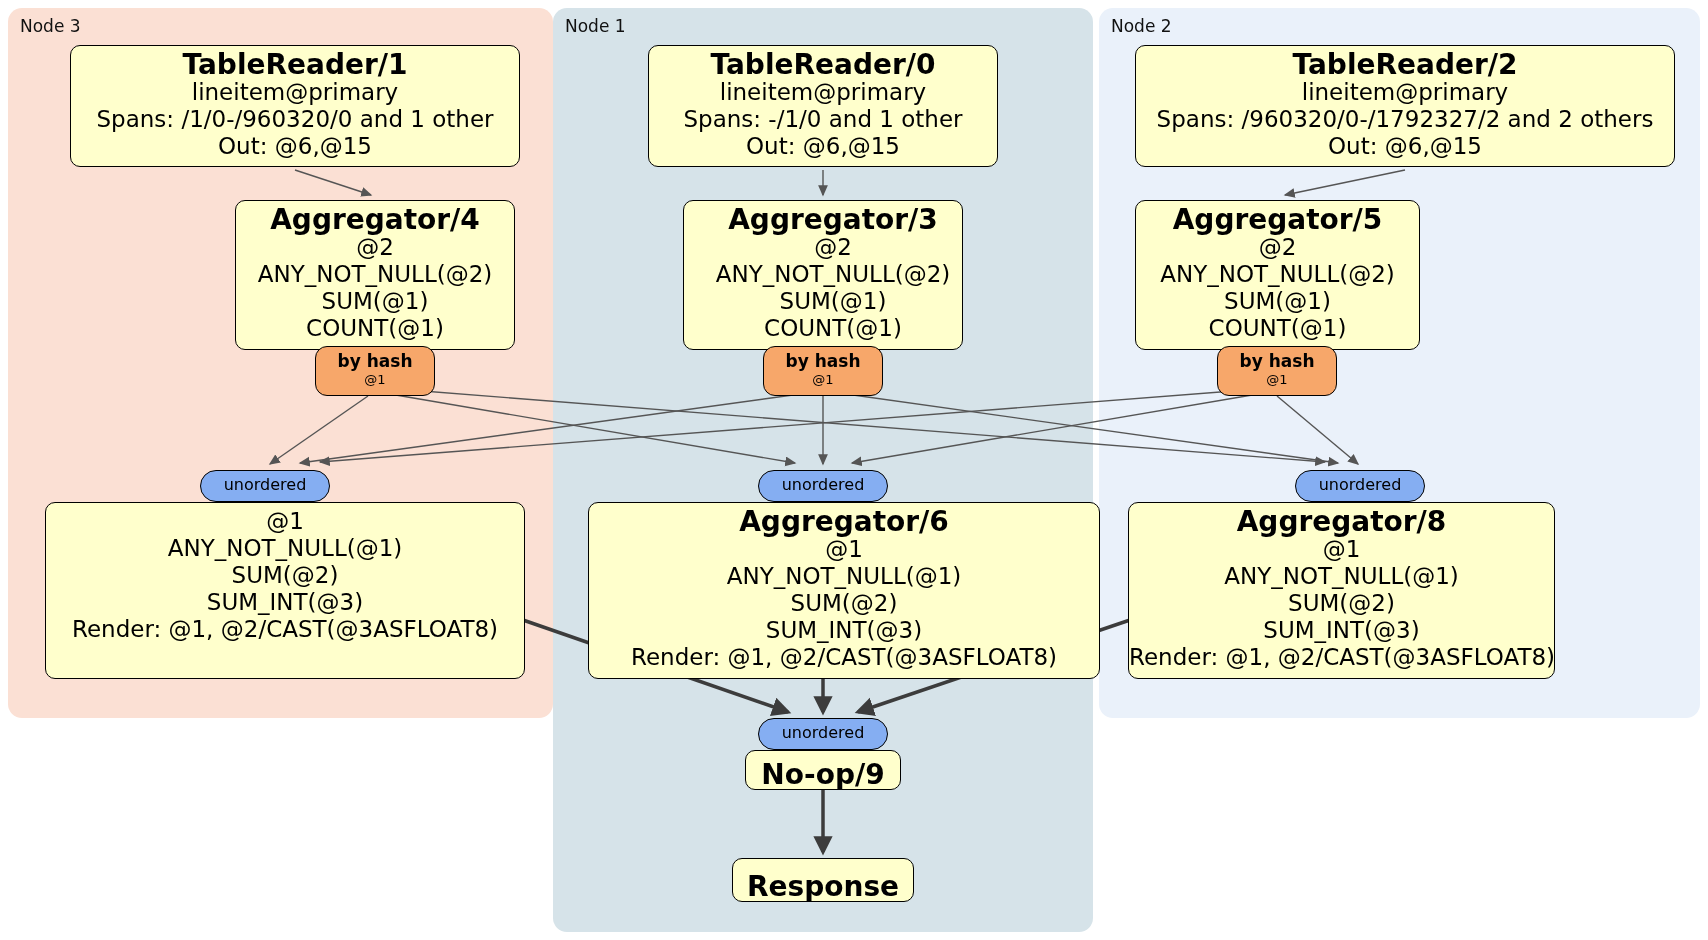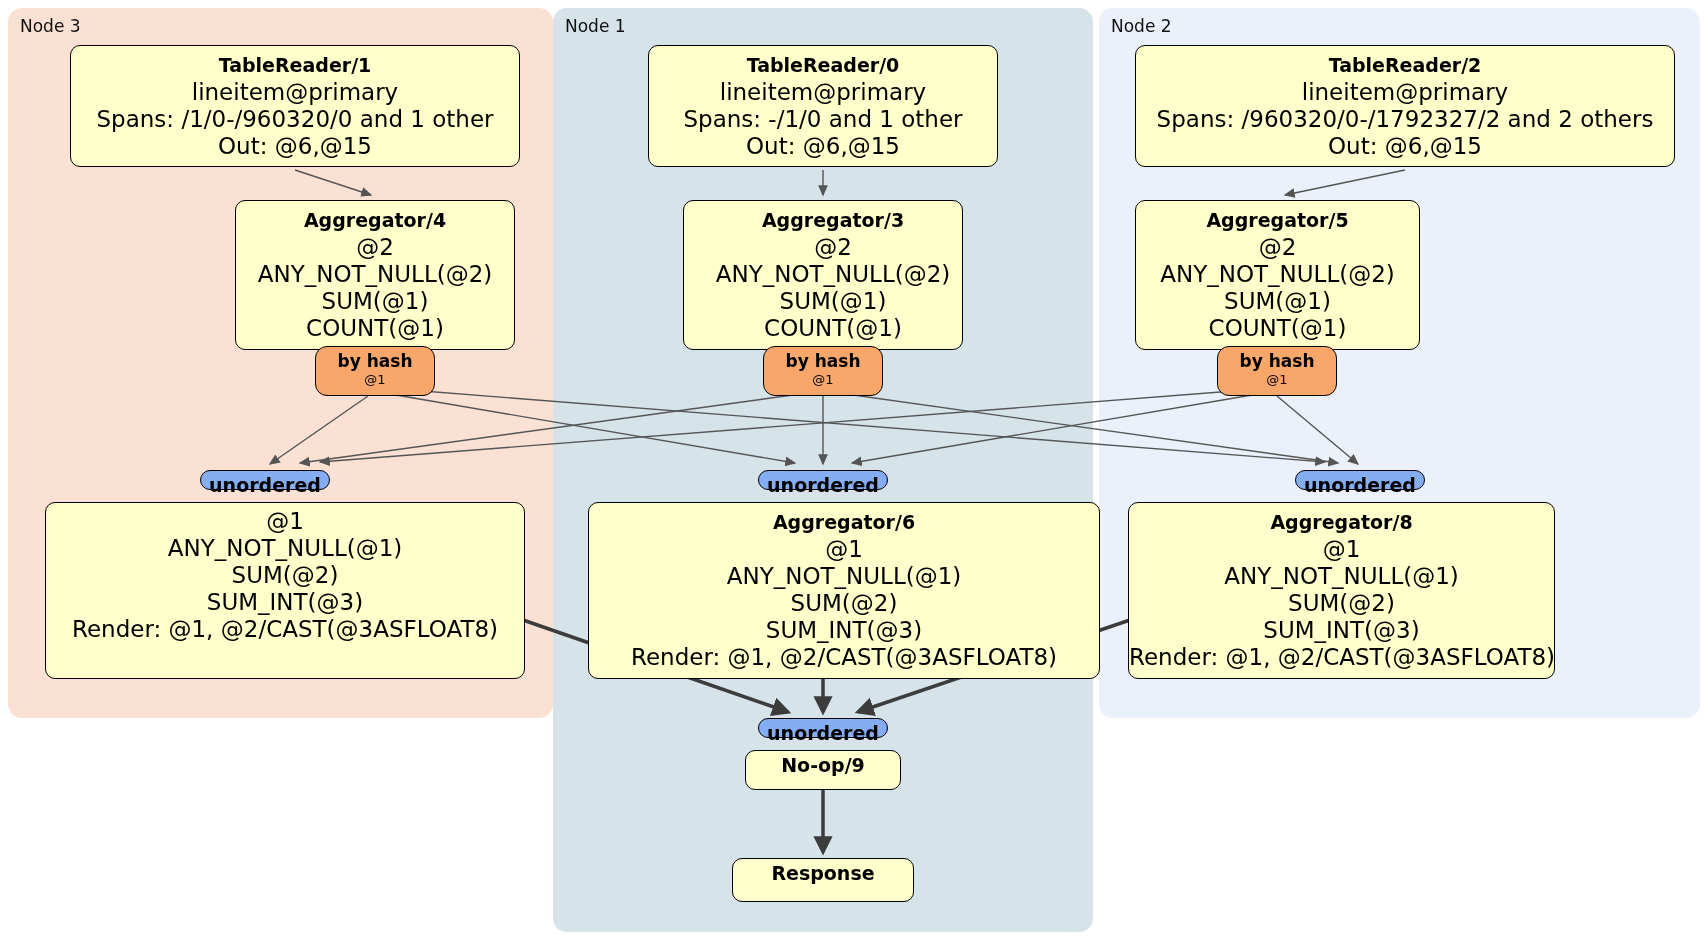--- a/index.html
+++ b/index.html
@@ -30,42 +30,42 @@
   .proc{
     position:absolute;
     background:var(--processor-fill,#ffffcc);
     border:1.5px solid #000;
     border-radius:10px;
     box-sizing:border-box;
     text-align:center;
     padding-top:5px;
     z-index:2;
   }
-  .proc-title{font-weight:bold;font-size:19px;line-height:28px;color:#000;white-space:nowrap;}
+  .proc-title{font-weight:bold;font-size:28px;line-height:28px;color:#000;white-space:nowrap;}
   .proc-line{font-size:23px;line-height:27px;color:#000;white-space:nowrap;}
-  .proc-single{display:flex;align-items:flex-start;justify-content:center;padding:0;}
+  .proc-single{display:flex;align-items:flex-end;justify-content:center;padding:0;}
   .pill{
     position:absolute;
     border:1.5px solid #000;
     box-sizing:border-box;
     text-align:center;
     z-index:3;
   }
   .pill-hash{
     background:var(--router-hash-fill,#f7a76a);
     border-radius:12px;
     padding-top:4px;
   }
   .hash-label{font-weight:bold;font-size:17px;line-height:21px;color:#000;}
   .hash-detail{font-size:13px;line-height:16px;color:#000;}
   .pill-unordered{
     background:var(--router-unordered-fill,#85aef2);
     border-radius:16px;
-    font-weight:bold;font-size:19px;line-height:28px;color:#000;
-    height:20px;
+    font-weight:normal;font-size:16px;line-height:28px;color:#000;
+    height:32px;
   }
 </style>
 </head>
 <body>
 
 <div class="canvas">
 
   <div class="panel panel-node3">
     <div class="panel-label">Node 3</div>
   </div>

